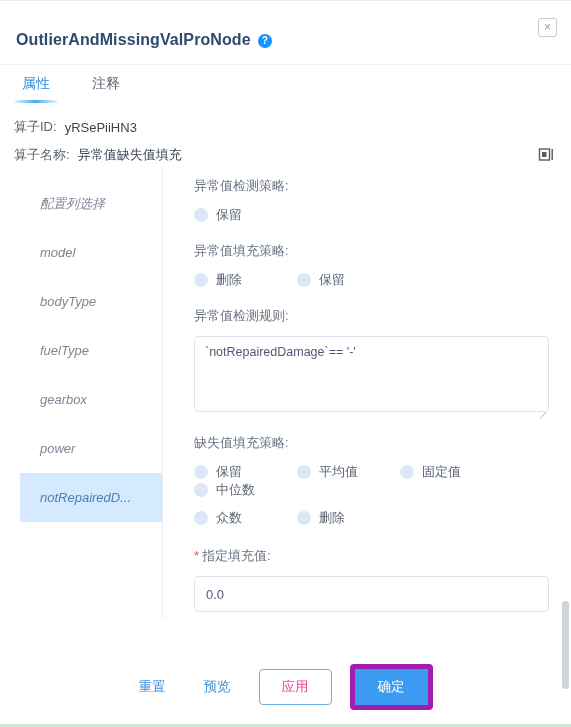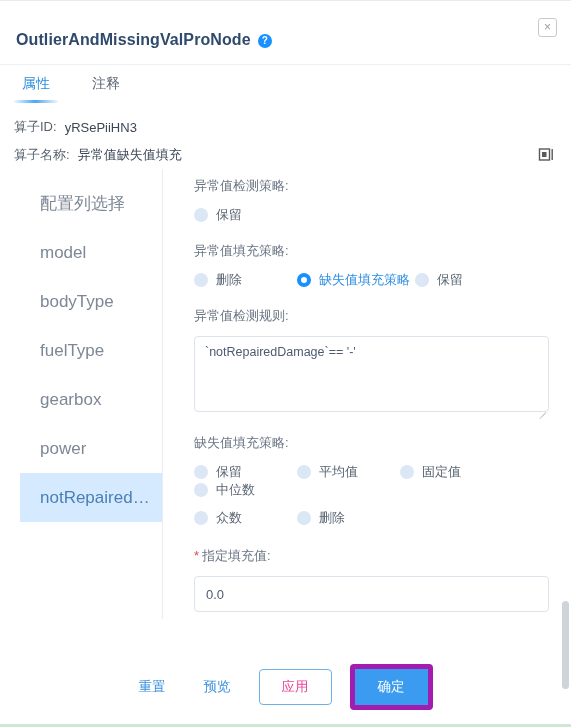--- a/index.html
+++ b/index.html
@@ -134,29 +134,30 @@
     width: 163px;
     border-right: 1px solid #e9edf1;
     padding-top: 10px;
     box-sizing: border-box;
     flex: 0 0 163px;
   }
   .side-item {
     height: 49px;
     line-height: 49px;
     padding-left: 20px;
-    font-size: 17px;
+    font-size: 13px;
     color: #7d8795;
     margin: 0 0 0 20px;
     cursor: pointer;
     white-space: nowrap;
     overflow: hidden;
     text-overflow: ellipsis;
     box-sizing: border-box;
     padding-right: 6px;
+    font-style: italic;
   }
   .side-item.active {
     background: #d6eaff;
     color: #4a7fb5;
   }
 
   .panel {
     flex: 1;
     padding: 2px 22px 0 31px;
     box-sizing: border-box;
@@ -385,24 +386,20 @@
           <span class="rlabel">保留</span>
         </label>
       </div>
 
       <div class="field-label" style="margin-top:18px">异常值填充策略:</div>
       <div class="radio-row">
         <label class="radio w-a">
           <span class="dot"></span>
           <span class="rlabel">删除</span>
         </label>
-        <label class="radio checked w-c">
-          <span class="dot"></span>
-          <span class="rlabel">缺失值填充策略</span>
-        </label>
         <label class="radio">
           <span class="dot"></span>
           <span class="rlabel">保留</span>
         </label>
       </div>
 
       <div class="field-label" style="margin-top:18px">异常值检测规则:</div>
       <div class="ta-wrap">
         <textarea class="textarea-box" placeholder="" style="">`notRepairedDamage`== '-'</textarea>
         <span class="ta-grip">

